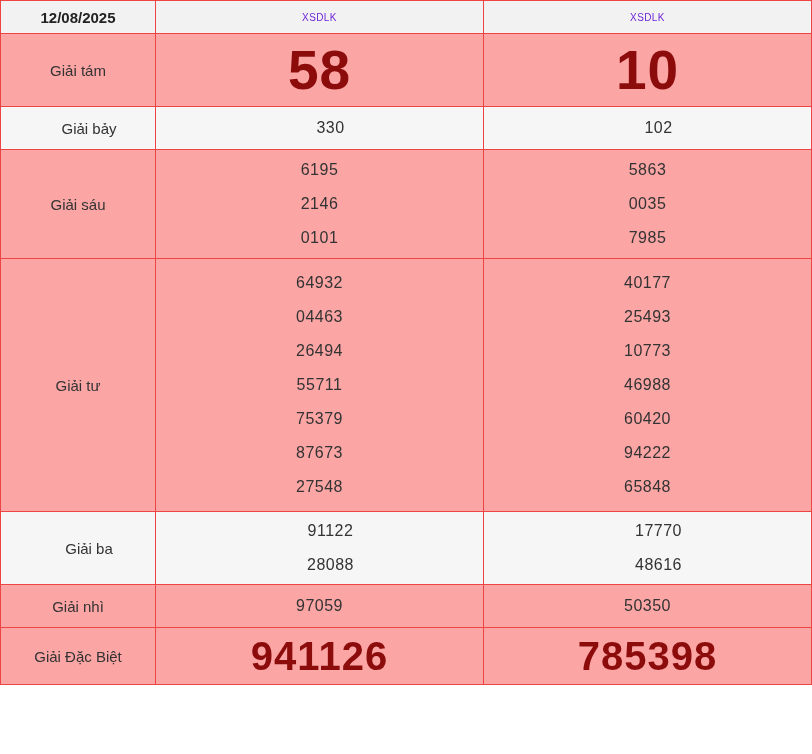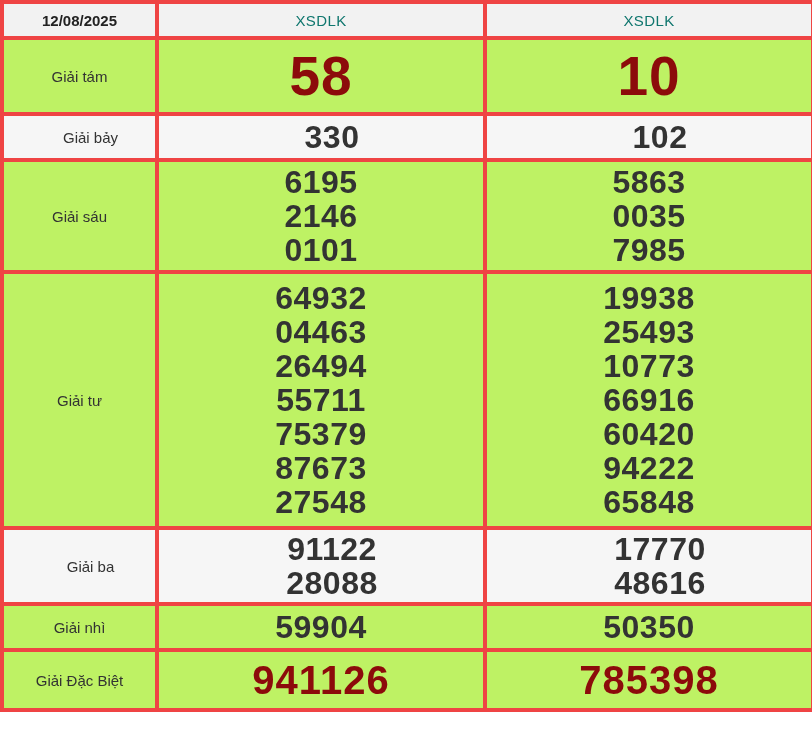--- a/index.html
+++ b/index.html
@@ -13,59 +13,59 @@
     font-family: "Liberation Sans", sans-serif;
     color: #222222;
     overflow: hidden;
   }
   .lottery-table {
     width: 812px;
     border-collapse: collapse;
     table-layout: fixed;
   }
   .lottery-table td {
-    border: 4px solid #ef4444;
+    border: 1px solid #ef4444;
     text-align: center;
     vertical-align: middle;
     padding: 0;
   }
   .col-label { width: 155px; }
   .col-prov  { width: 328px; }
 
   .row-head td {
     height: 32px;
     background: #f2f2f2;
   }
   .date-cell {
     font-size: 15px;
     font-weight: bold;
     color: #222;
   }
   .prov-cell {
-    font-size: 15px;
-    color: #0f766e;
+    font-size: 10px;
+    color: #6d28d9;
     letter-spacing: 0.4px;
   }
 
   .label-cell {
     font-size: 15px;
     color: #333;
     line-height: 1.4;
   }
   .num-cell {
-    font-size: 32px;
-    font-weight: bold;
+    font-size: 16px;
+    font-weight: normal;
     color: #333;
     line-height: 34px;
     letter-spacing: 0.5px;
   }
   .num-cell .n { display: block; }
 
   .shade td { background: #f6f6f6; padding-left: 22px; }
-  .plain td { background: #bef264; }
+  .plain td { background: #fca5a5; }
 
   .big-red {
     font-size: 55px;
     font-weight: bold;
     color: #8c0b0b;
     line-height: 1;
     letter-spacing: 1px;
   }
   .special-red {
     font-size: 40px;
@@ -133,45 +133,45 @@
       <td class="num-cell">
         <span class="n">64932</span>
         <span class="n">04463</span>
         <span class="n">26494</span>
         <span class="n">55711</span>
         <span class="n">75379</span>
         <span class="n">87673</span>
         <span class="n">27548</span>
       </td>
       <td class="num-cell">
-        <span class="n">19938</span>
+        <span class="n">40177</span>
         <span class="n">25493</span>
         <span class="n">10773</span>
-        <span class="n">66916</span>
+        <span class="n">46988</span>
         <span class="n">60420</span>
         <span class="n">94222</span>
         <span class="n">65848</span>
       </td>
     </tr>
 
     <tr class="shade h-ba">
       <td class="label-cell">Giải ba</td>
       <td class="num-cell">
         <span class="n">91122</span>
         <span class="n">28088</span>
       </td>
       <td class="num-cell">
         <span class="n">17770</span>
         <span class="n">48616</span>
       </td>
     </tr>
 
     <tr class="plain h-nhi">
       <td class="label-cell">Giải nhì</td>
-      <td class="num-cell">59904</td>
+      <td class="num-cell">97059</td>
       <td class="num-cell">50350</td>
     </tr>
 
 
     <tr class="plain h-db">
       <td class="label-cell">Giải Đặc Biệt</td>
       <td class="special-red">941126</td>
       <td class="special-red">785398</td>
     </tr>
   </tbody>

